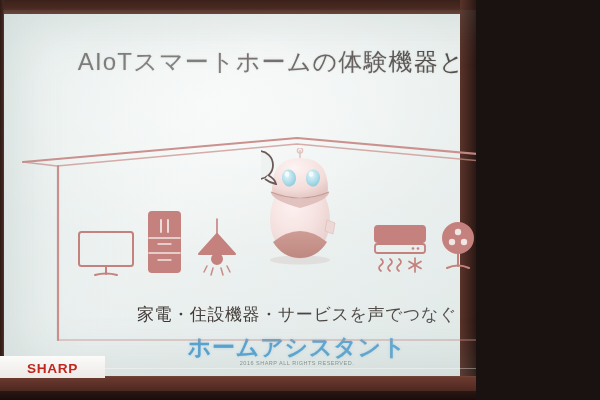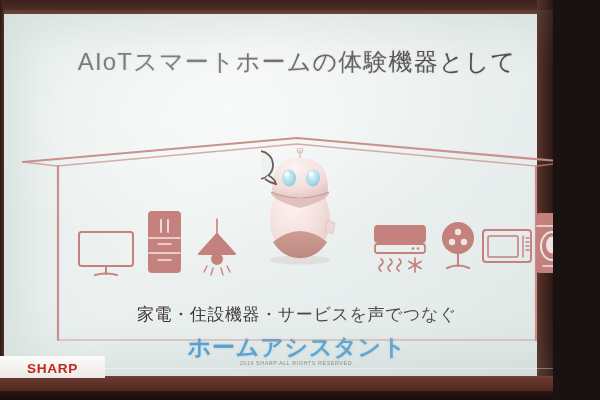--- a/index.html
+++ b/index.html
@@ -1,19 +1,19 @@
 <!DOCTYPE html>
 <html><head>
 <meta charset="utf-8">
 <style>
   html,body{margin:0;padding:0;background:#1a1210;}
   body{width:600px;height:400px;overflow:hidden;
        font-family:"Liberation Sans","DejaVu Sans",sans-serif;}
 
-  #shot{position:relative;width:553px;height:400px;overflow:hidden;background:#fef9c3;text-decoration:underline;}
+  #shot{position:relative;width:476px;height:400px;overflow:hidden;background:#fef9c3;text-decoration:underline;}
 
   
   .frame-top{position:absolute;left:0;top:0;width:600px;height:14px;
     background:linear-gradient(180deg,#3b211b 0%,#4a2a22 60%,#6b3b30 100%);}
   .frame-right{position:absolute;right:0;top:0;width:16px;height:400px;
     background:linear-gradient(90deg,#59332a 0%,#3a211b 70%,#2a1713 100%);}
   .frame-left{position:absolute;left:0;top:0;width:4px;height:400px;
     background:linear-gradient(90deg,#2e1a16 0%,#4a2a22 100%);}
   .frame-bottom{position:absolute;left:0;bottom:0;width:600px;height:24px;
     background:linear-gradient(180deg,#6e3b30 0%,#5a2f26 40%,#331c17 100%);}

